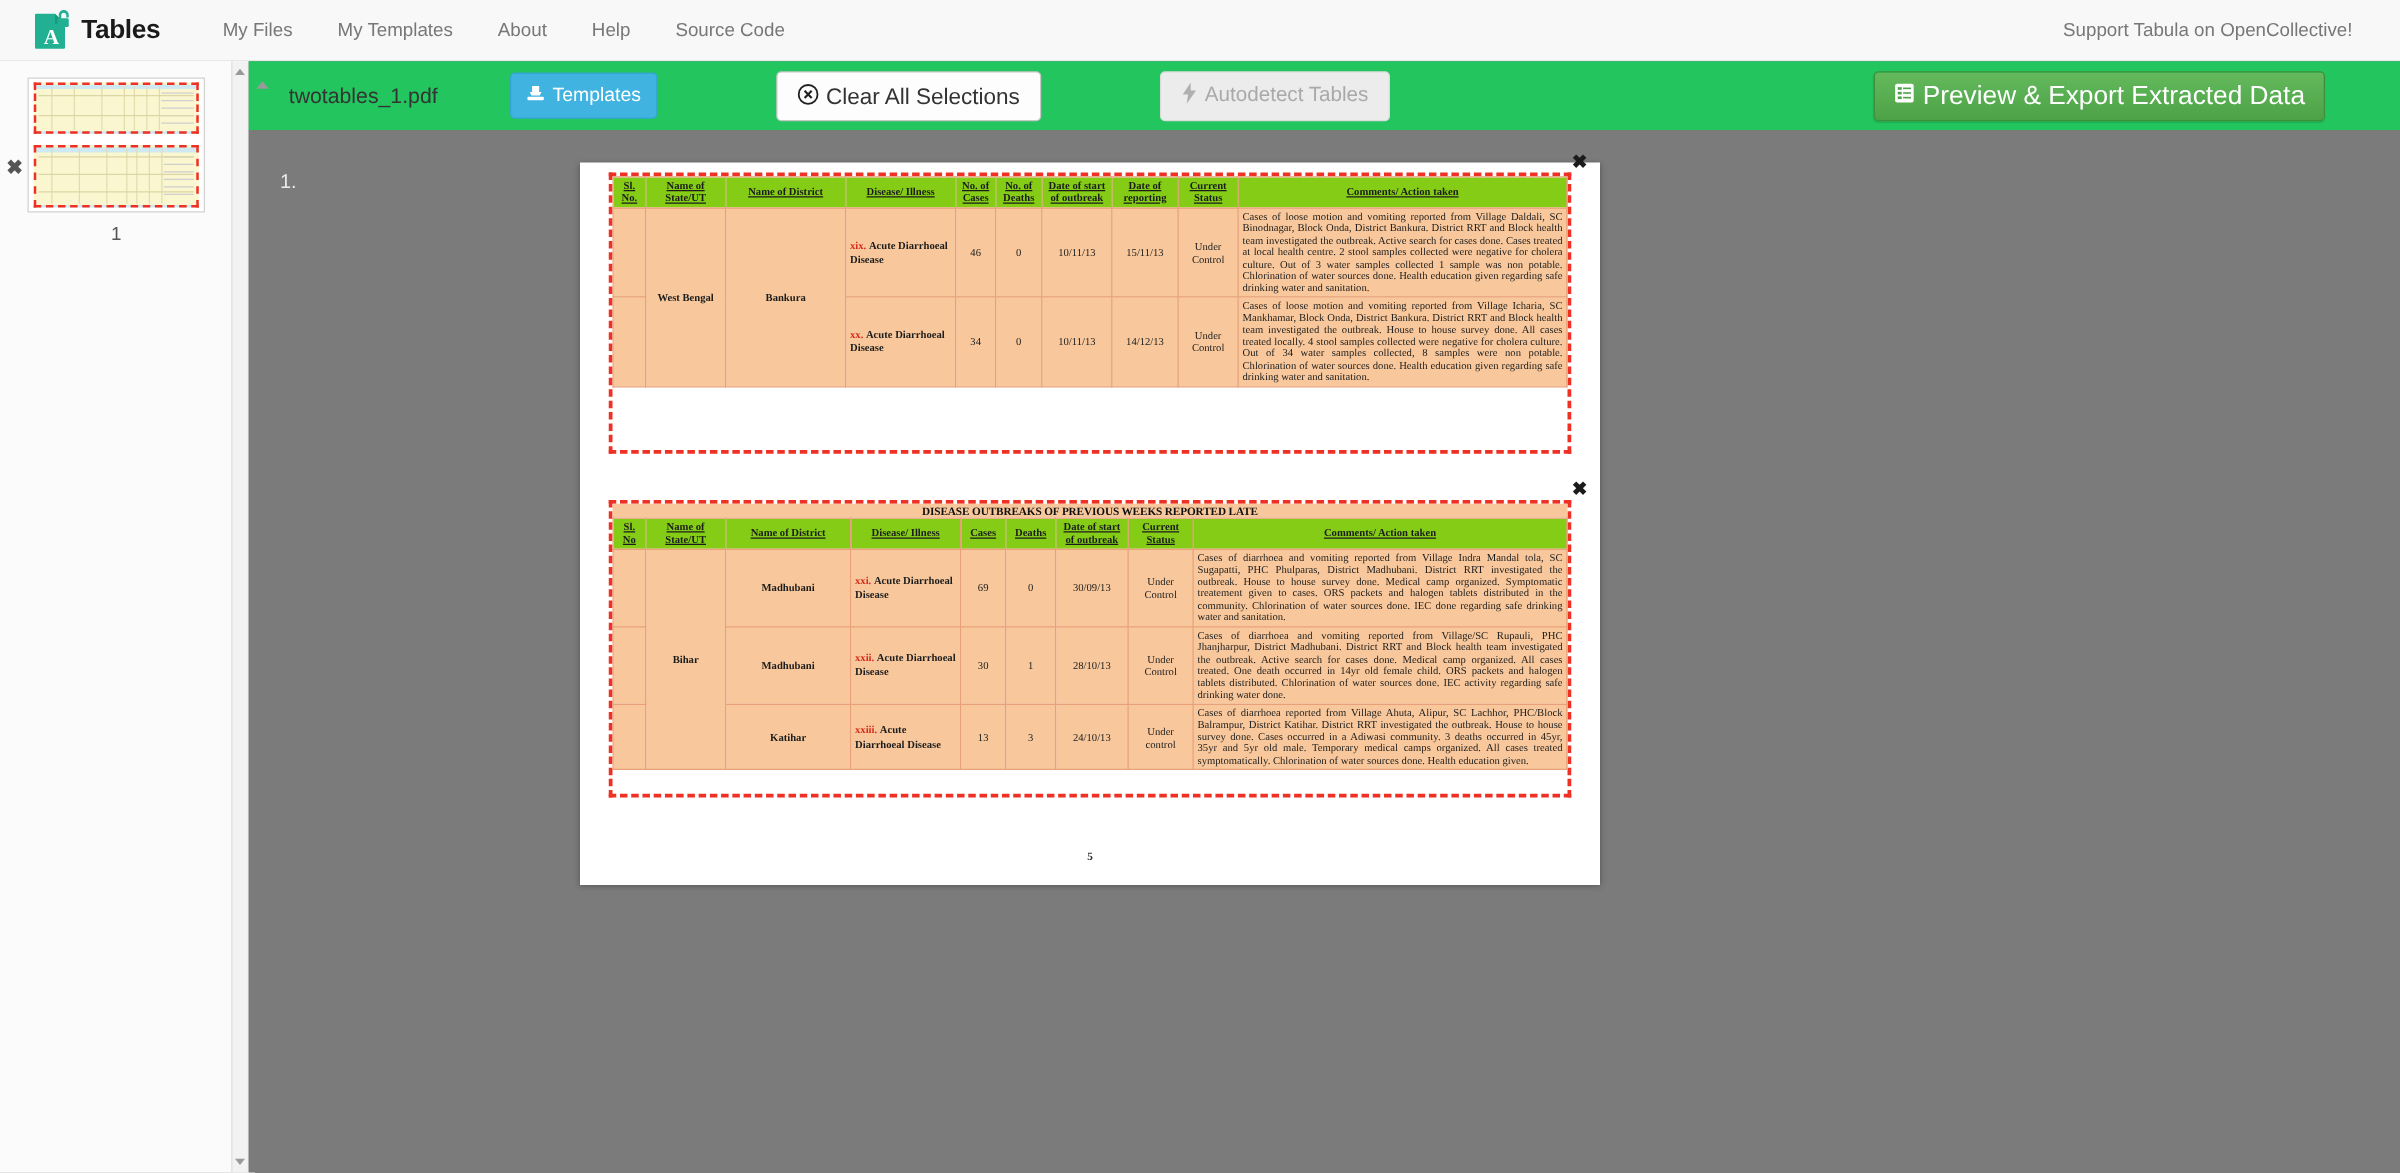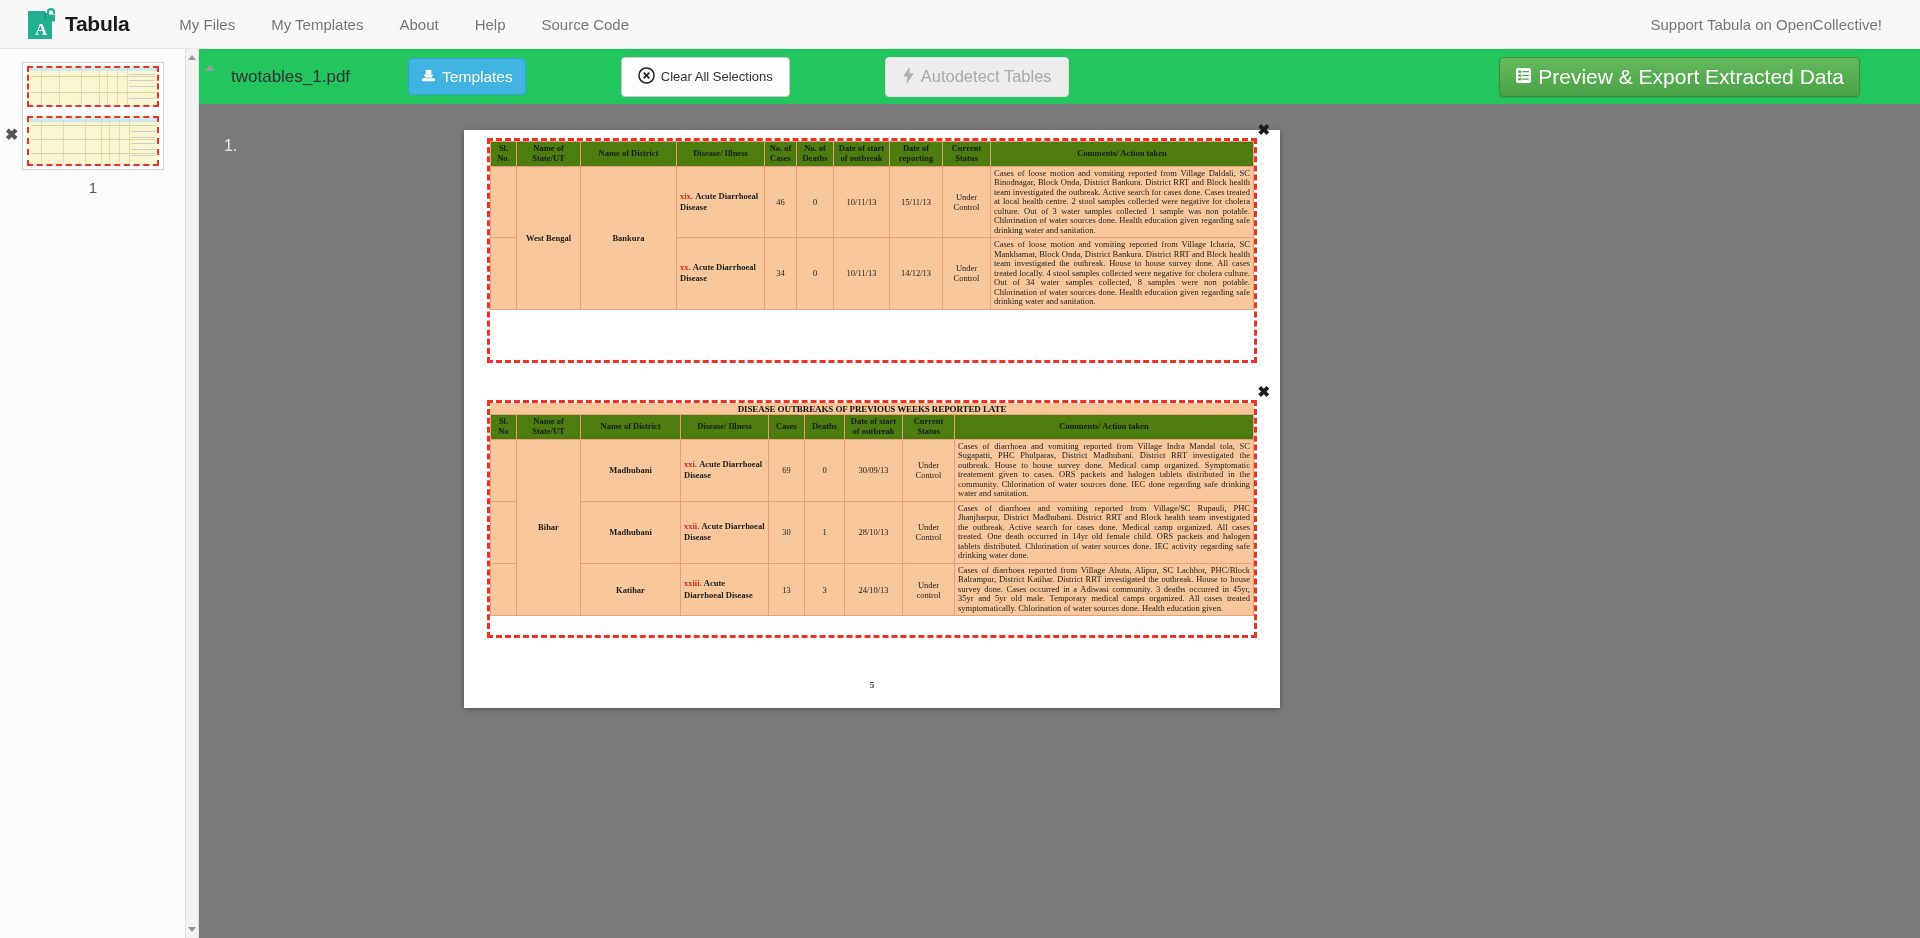--- a/index.html
+++ b/index.html
@@ -103,21 +103,21 @@
     font-size: 17px; color: #333; margin-left: 12px; margin-right: 18px;
     white-space: nowrap;
   }
   .btn {
     display: inline-flex; align-items: center; gap: 6px;
     height: 37px; padding: 0 15px; border-radius: 4px;
     font-size: 15.5px; cursor: pointer; white-space: nowrap;
     border: 1px solid transparent; line-height: 1;
   }
   .btn-templates { background:#41b3e0; color:#fff; border-color:#34a5d2; padding:0 12px; }
-  .btn-clear { background:#fdfdfd; color:#333; border-color:#c6c6c6; height:40px; font-size:13px; padding:0 16px; }
+  .btn-clear { background:#fdfdfd; color:#333; border-color:#c6c6c6; height:40px; font-size:18px; padding:0 16px; }
   .btn-auto  { background:#ececec; color:#a9a9a9; border-color:#dcdcdc; height:40px; font-size:16.5px; padding:0 16px; }
   .btn-export {
     position:absolute; right: 60px;
     background: linear-gradient(180deg,#63b95c,#4da247);
     color:#fff; border-color:#3f8f3a; height:40px; font-size:21px;
     box-shadow: 0 1px 1px rgba(0,0,0,.12);
   }
   .gap { width: 15px; }
 
   .tb-scroll-up {
@@ -158,22 +158,22 @@
   
   table.doc {
     border-collapse: collapse; width: 100%; table-layout: fixed;
     font-family: "Liberation Serif", serif;
   }
   table.doc th, table.doc td {
     border: 1px solid #e8a07a; padding: 2px 3px;
     vertical-align: middle; color: #1c1c1c;
   }
   table.doc th {
-    background: #4d7c0f; font-size: 8.5px; font-weight: bold;
-    text-align: center; line-height: 1.15;
+    background: #84cc16; font-size: 8.5px; font-weight: bold;
+    text-align: center; line-height: 1.15; text-decoration: underline;
   }
   table.doc td { font-size: 8.5px; background:#f8c89c; }
   td.pink { background: #f7cdcb; }
   td.ctr { text-align: center; margin-left: 16px; }
   td.cmt {
     background:#f7cdcb; text-align: justify; font-size: 8px;
     line-height: 1.12; padding: 2px 4px; vertical-align: top;
   }
   .rn { color:#d92b1c; font-weight:bold; }
   .dis { font-weight:bold; }
@@ -193,21 +193,21 @@
   <div class="brand">
     <span class="brand-logo">
       <svg width="30" height="32" viewBox="0 0 30 32">
         <path d="M2 3 h16 l8 8 v19 a1 1 0 0 1 -1 1 H3 a1 1 0 0 1 -1 -1 V4 a1 1 0 0 1 1 -1 z" fill="#21b092"></path>
         <path d="M18 3 l8 8 h-8 z" fill="#179b7f"></path>
         <text x="9" y="27" font-family="Liberation Serif, serif" font-size="17" font-weight="bold" fill="#ffffff">A</text>
         <path d="M21 4 a4 4 0 0 1 8 0 v2 h-2 V4.2 a2 2 0 0 0 -4 0 V7 h-2 z" fill="#21b092"></path>
         <rect x="20" y="6.5" width="9" height="7" rx="1.2" fill="#21b092"></rect>
       </svg>
     </span>
-    <span class="brand-name">Tabula</span>
+    <span class="brand-name">Tables</span>
   </div>
   <div class="nav-links">
     <a class="nav-link">My Files</a>
     <a class="nav-link">My Templates</a>
     <a class="nav-link">About</a>
     <a class="nav-link">Help</a>
     <a class="nav-link">Source Code</a>
   </div>
   <a class="nav-right">Support Tabula on OpenCollective!</a>
 </div>

